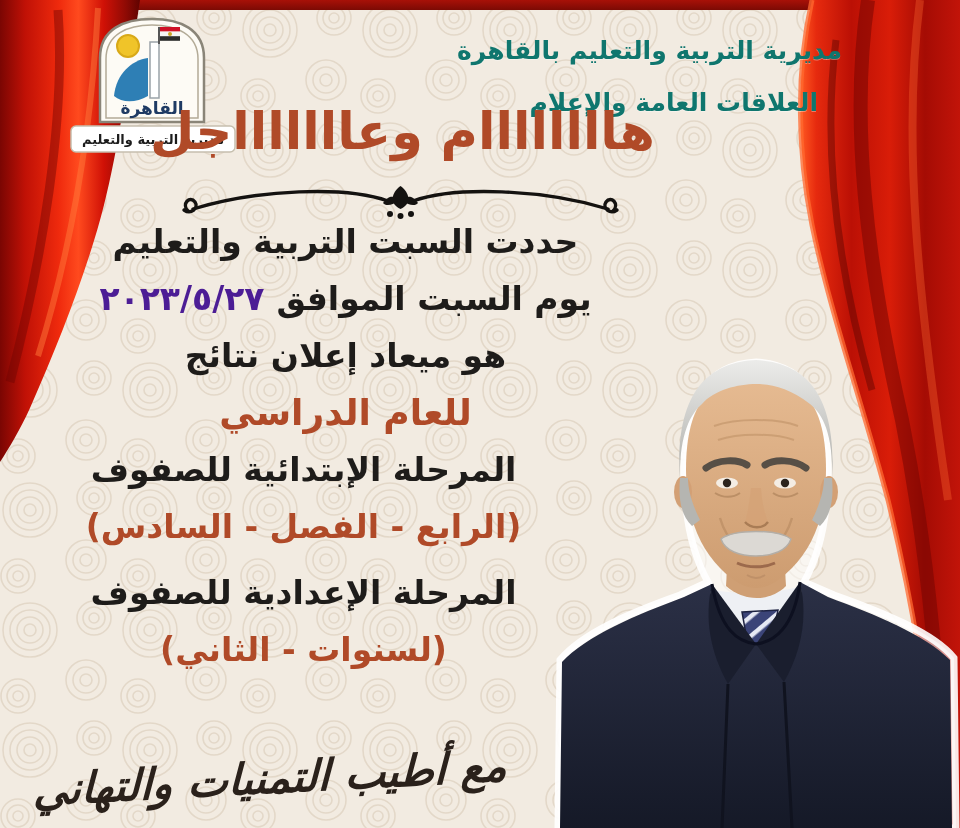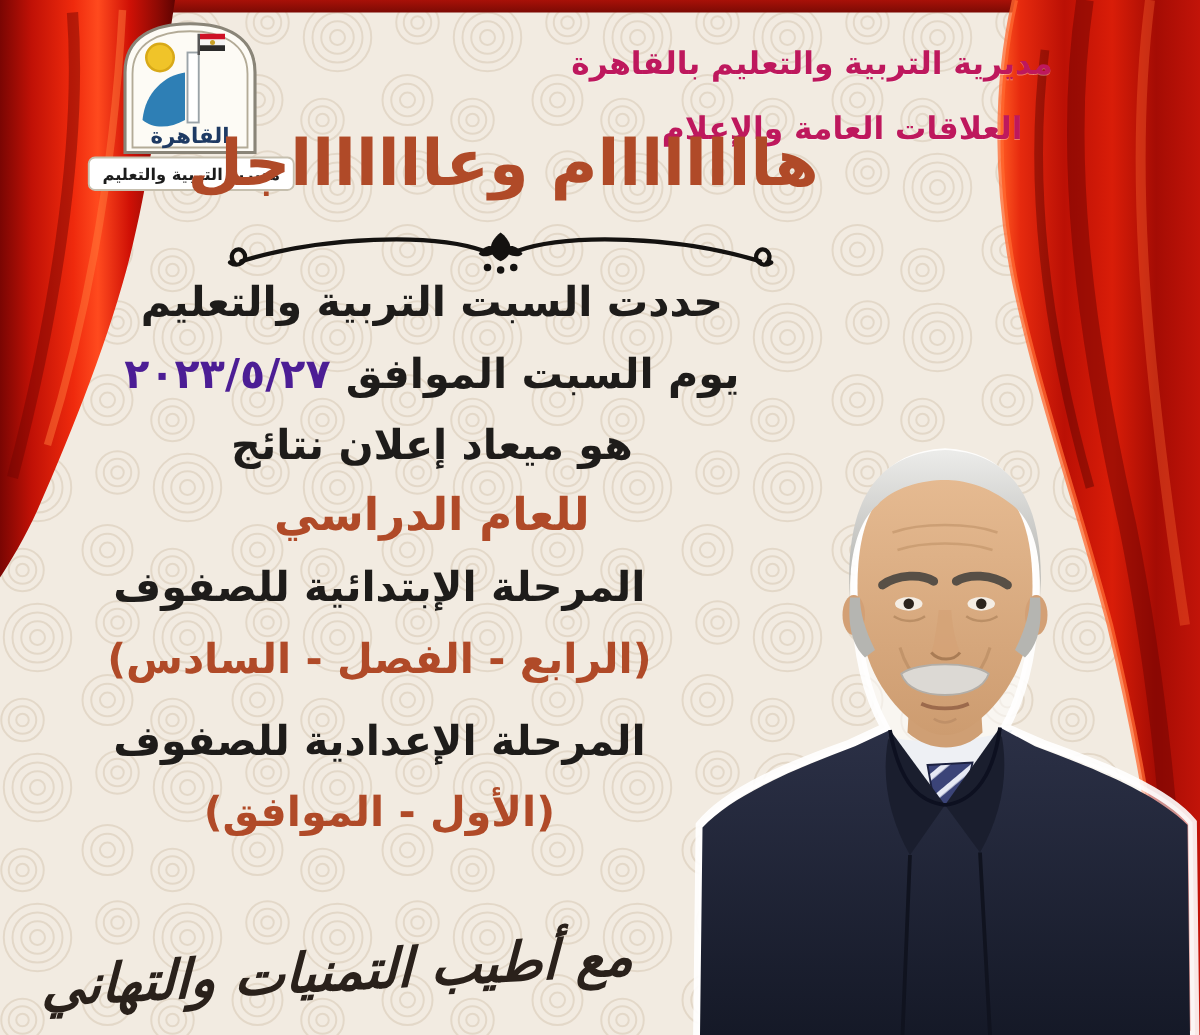--- a/index.html
+++ b/index.html
@@ -6,21 +6,21 @@
   .poster{
     position:relative;width:960px;height:828px;overflow:hidden;
     background:#f2ebe1;
     font-family:"DejaVu Sans",sans-serif;
     -webkit-font-smoothing:antialiased;
   }
   .layer{position:absolute;inset:0;}
   .z0{z-index:0}.z1{z-index:1}
 
   .hdr-line{
-    position:absolute;direction:rtl;color:#be185d;font-weight:bold;
+    position:absolute;direction:rtl;color:#0f766e;font-weight:bold;
     font-size:25px;letter-spacing:0;white-space:nowrap;z-index:3;
     text-shadow:0 1px 0 rgba(255,255,255,.35);
   }
   .hdr-org{top:36px;right:118px;}
   .hdr-dept{top:88px;right:142px;}
 
   .headline{
     position:absolute;top:102px;left:150px;width:530px;z-index:3;
     direction:rtl;text-align:left;color:#b04a28;font-weight:bold;
     font-size:51px;white-space:nowrap;
@@ -243,19 +243,19 @@
     <div class="line shift">
       <span>المرحلة الإبتدائية للصفوف</span>
     </div>
     <div class="line all-red shift">
       <span>(الرابع - الفصل - السادس)</span>
     </div>
     <div class="line shift gap-top">
       <span>المرحلة الإعدادية للصفوف</span>
     </div>
     <div class="line all-red shift">
-      <span>(الأول - الموافق)</span>
+      <span>(لسنوات - الثاني)</span>
     </div>
   </div>
 
   <div class="wishes">مع أطيب التمنيات والتهاني</div>
 
 </div>
 
 </body></html>

